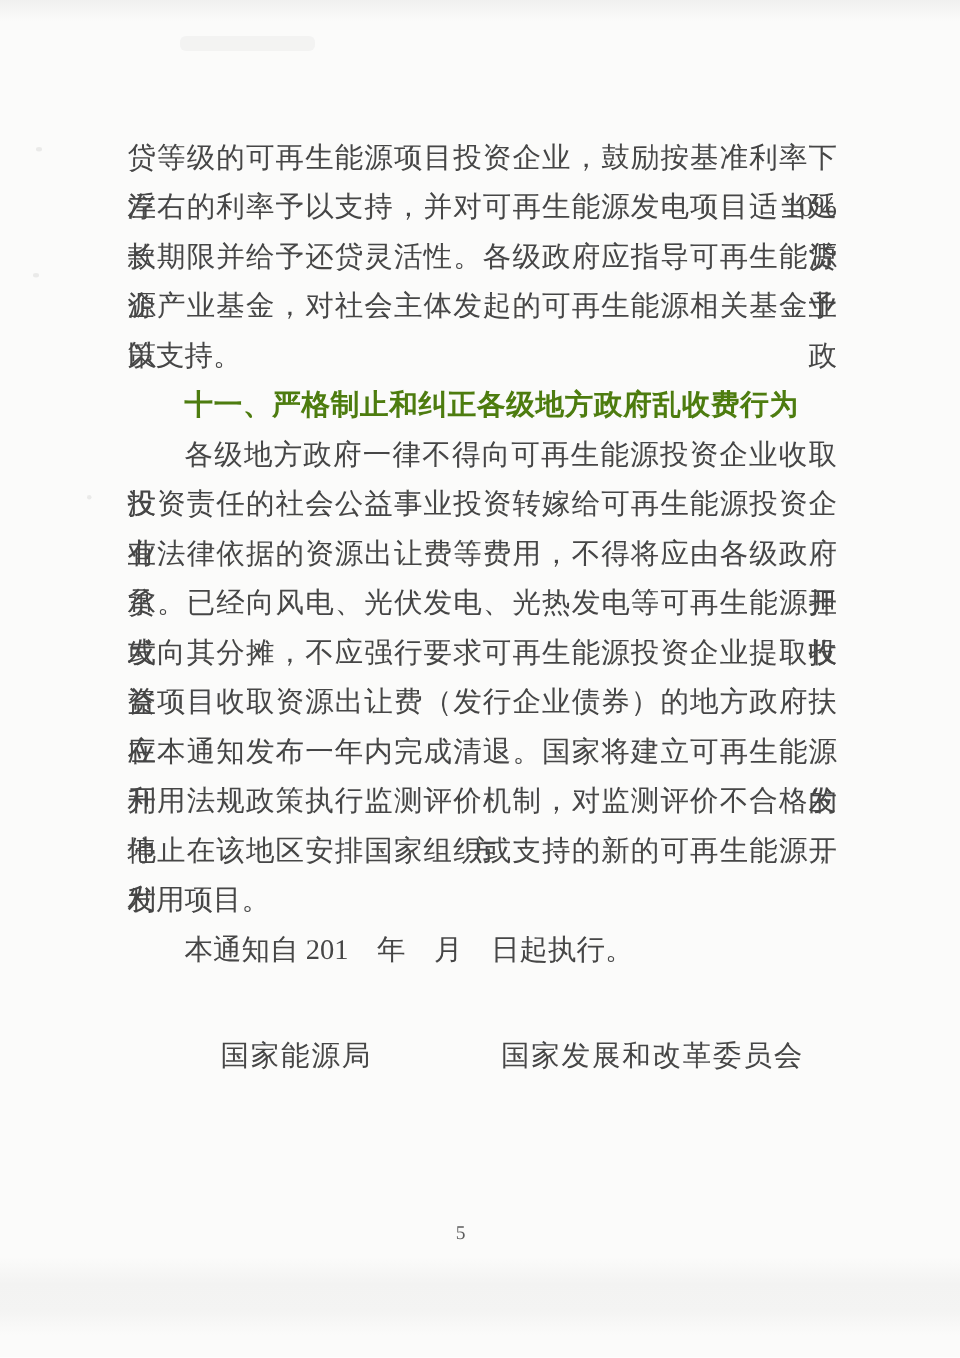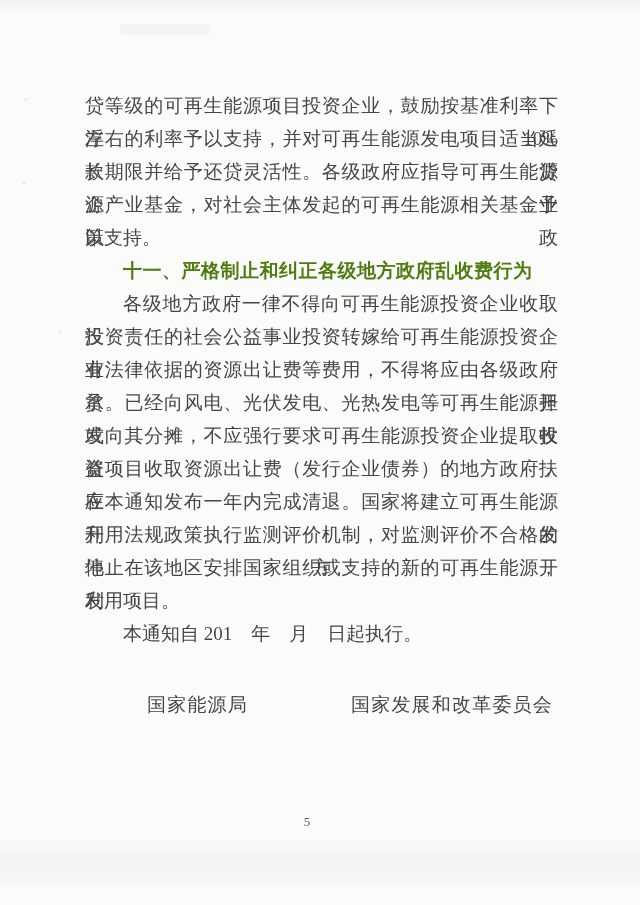--- a/index.html
+++ b/index.html
@@ -72,21 +72,21 @@
     height: 33px;
     margin-top: 38px;
   }
   .sign-row .sig {
     position: absolute;
     top: 0;
     letter-spacing: 1.2px;
     white-space: nowrap;
   }
   .sig-left  { left: 62px; }
-  .sig-right { left: 266px; }
+  .sig-right { left: 249px; }
 
   .page-number {
     position: absolute;
     left: 0;
     top: 814px;
     width: 614px;
     text-align: center;
     font-size: 13px;
     color: #5c5c5c;
     font-family: "Liberation Serif", serif;

